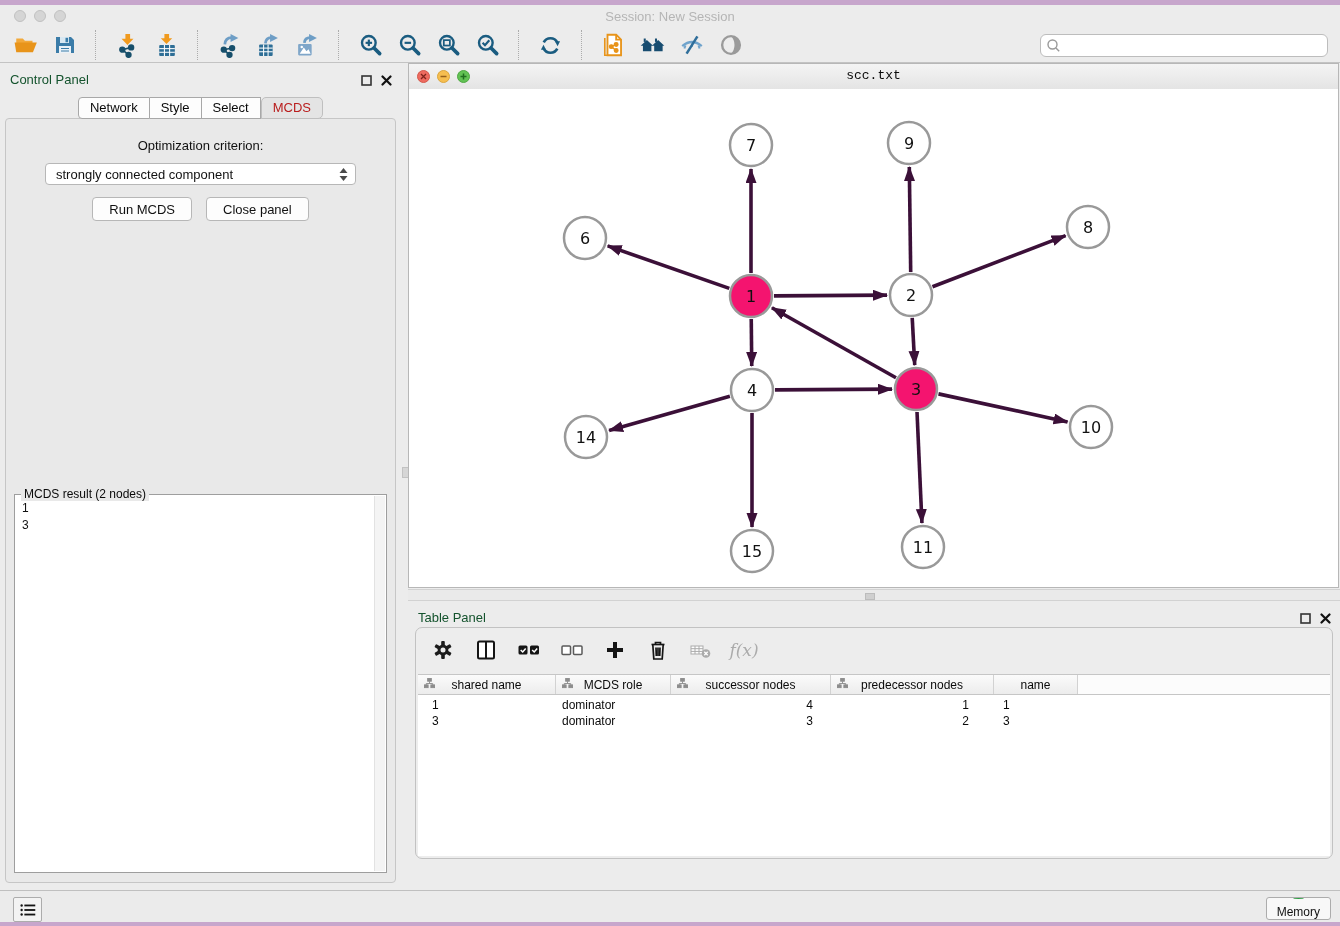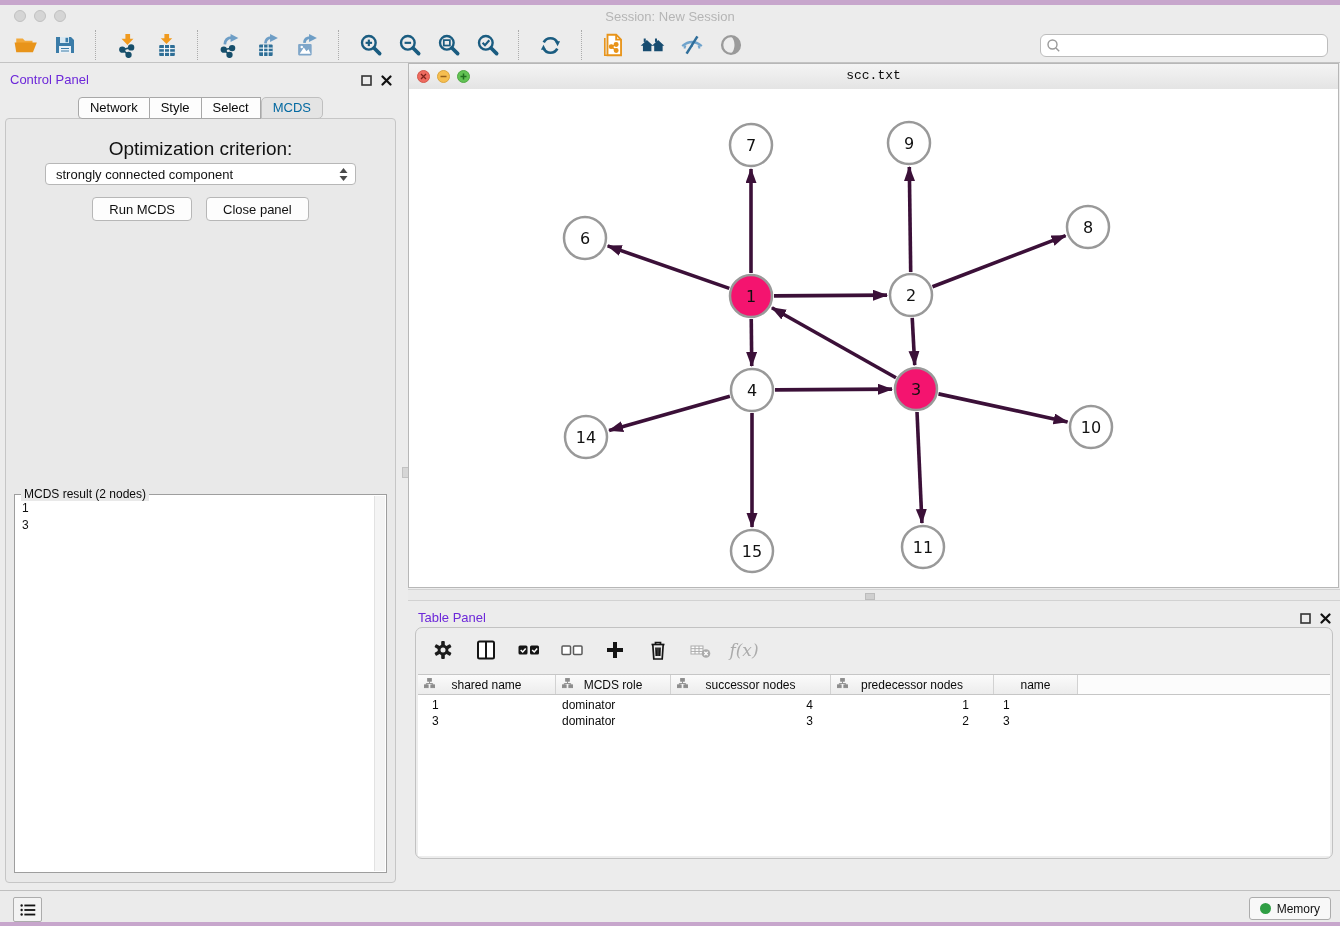--- a/index.html
+++ b/index.html
@@ -19,31 +19,31 @@
            display:flex;align-items:center;padding:0 12px;box-sizing:border-box;gap:12px;background:#ECECEC;}
   .tb-icon{width:27px;height:27px;flex:0 0 auto;display:flex;align-items:center;justify-content:center;}
   .tb-sep{width:1px;height:30px;border-left:1px dotted #ACACAC;margin:0 5px;flex:0 0 auto;}
   .tb-search{margin-left:auto;position:relative;width:288px;height:23px;flex:0 0 auto;}
   .tb-search input{width:100%;height:100%;box-sizing:border-box;border:1px solid #BDBDBD;border-radius:6px;
                    padding:0 8px 0 25px;font-size:12px;background:#fff;outline:none;color:#333;}
   .search-glyph{position:absolute;left:6px;top:4px;pointer-events:none;}
 
   
   .control-panel{position:absolute;top:63px;left:0;width:401px;height:827px;background:#ECECEC;}
-  .panel-head-label{position:absolute;left:10px;top:9px;font-size:13px;color:#6d28d9;}
+  .panel-head-label{position:absolute;left:10px;top:9px;font-size:13px;color:#14532d;}
   .panel-btns{position:absolute;right:9px;top:9px;display:flex;gap:9px;align-items:center;}
   .cp-tabs{position:absolute;top:34px;left:0;right:0;display:flex;justify-content:center;z-index:2;}
   .cp-tab{height:20px;line-height:20px;padding:0 11px;background:#FDFDFD;border:1px solid #A8A8A8;
           border-left:none;font-size:13px;color:#0A0A0A;cursor:default;}
   .cp-tab:first-child{border-left:1px solid #A8A8A8;border-radius:4px 0 0 4px;text-align:center;}
-  .cp-tab.active{background:#E4E4E4;color:#0369a1;border-color:#BFBFBF;border-radius:5px 5px 5px 0;
+  .cp-tab.active{background:#E4E4E4;color:#b91c1c;border-color:#BFBFBF;border-radius:5px 5px 5px 0;
                  border-left:1px solid #BFBFBF;}
   .cp-content{position:absolute;top:55px;left:5px;right:5px;bottom:7px;background:#E9E9E9;
               border:1px solid #C6C6C6;border-radius:4px;}
-  .opt-label{position:absolute;top:19px;left:0;right:0;text-align:center;font-size:19px;}
+  .opt-label{position:absolute;top:19px;left:0;right:0;text-align:center;font-size:13px;}
   .criterion{position:absolute;left:39px;right:39px;top:44px;height:22px;background:#fff;border:1px solid #B7B7B7;
              border-radius:4px;font-size:13px;display:flex;align-items:center;padding:0 10px;box-sizing:border-box;}
   .criterion .spin{position:absolute;right:7px;top:4px;}
   .cp-buttons{position:absolute;top:78px;left:0;right:0;display:flex;justify-content:center;gap:14px;}
   .btn{height:22px;padding:0 16px;background:#FDFDFD;border:1px solid #B7B7B7;border-radius:4px;font-size:13px;
        display:flex;align-items:center;cursor:default;}
   .result-group{position:absolute;left:8px;right:8px;top:375px;bottom:9px;border:1px solid #9E9E9E;background:#fff;}
   .result-legend{position:absolute;top:-8px;left:6px;background:#E9E9E9;padding:0 3px;font-size:12px;color:#0A0A0A;}
   .result-lines{position:absolute;inset:1px 12px 1px 1px;padding:4px 6px;font-size:12px;line-height:17px;overflow:hidden;}
   .result-scrollbar{position:absolute;top:1px;bottom:1px;right:1px;width:10px;background:#F4F4F4;border-left:1px solid #E2E2E2;}
@@ -91,21 +91,21 @@
           font-size:13px;color:#0A0A0A;}
   .tp-tab:first-child{border-left:1px solid #B5B5B5;border-radius:4px 0 0 4px;}
   .tp-tab:last-child{border-radius:0 4px 4px 0;}
   .tp-tab.active{background:#DEDEDE;color:#C2C2C2;border-color:#C4C4C4;}
 
   
   .statusbar{position:absolute;left:0;right:0;top:890px;height:36px;background:#EBEBEB;border-top:1px solid #BFBFBF;box-sizing:border-box;}
   .sb-left-btn{position:absolute;left:13px;top:6px;width:27px;height:23px;background:#F3F3F3;border:1px solid #ACACAC;
                border-radius:2px;display:flex;align-items:center;justify-content:center;}
   .memory-btn{position:absolute;right:9px;top:6px;height:23px;padding:0 10px;background:#F8F8F8;border:1px solid #ACACAC;
-              border-radius:3px;display:flex;align-items:center;gap:6px;font-size:12px;box-sizing:border-box;}
+              border-radius:3px;display:flex;align-items:center;gap:6px;font-size:12px;box-sizing:border-box;flex-direction:column;}
   .mem-dot{width:11px;height:11px;border-radius:50%;background:#2F9E44;}
 </style>
 </head>
 <body>
 
 <div class="app">
   <div class="strip-top"></div>
 
   <div class="titlebar">
     <div class="traffic">

